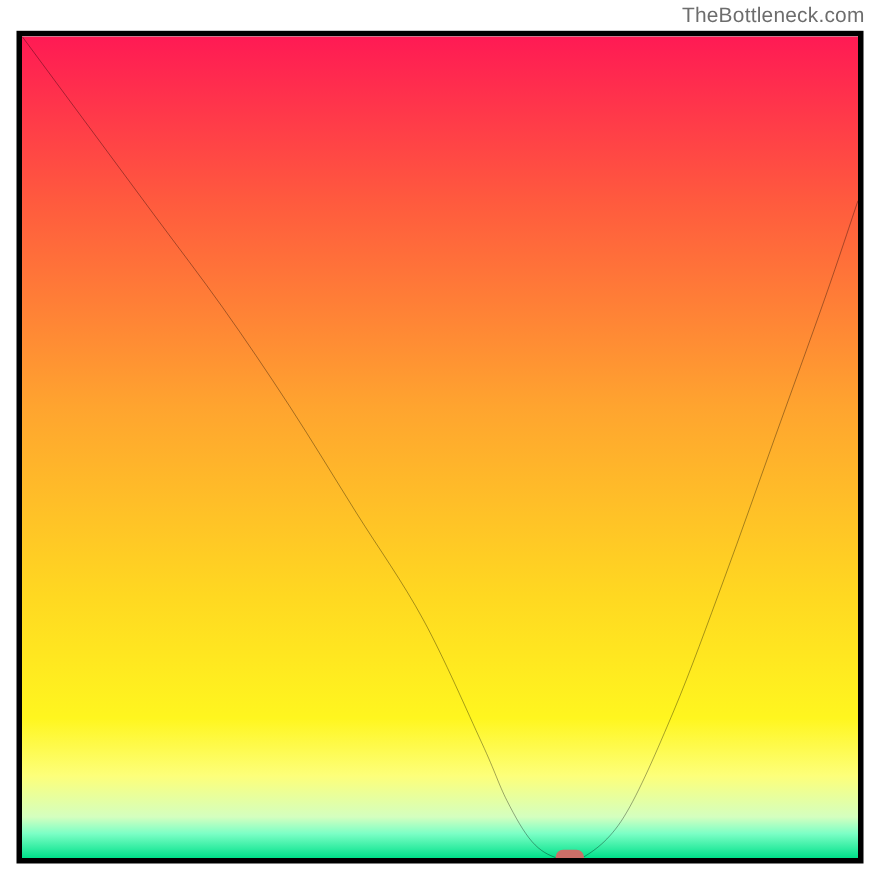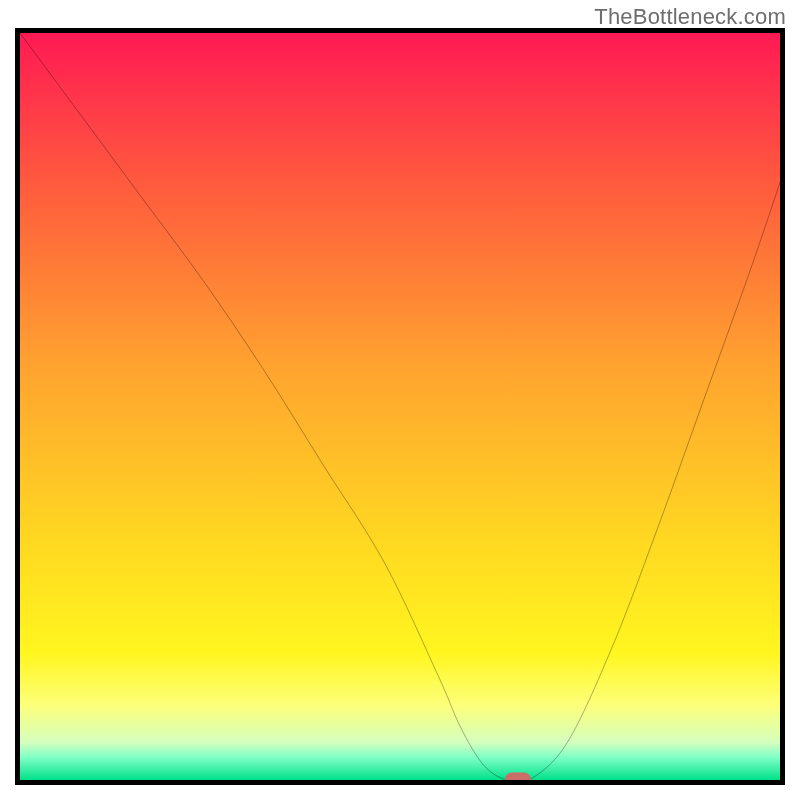--- a/index.html
+++ b/index.html
@@ -12,21 +12,21 @@
   }
   .container {
     position: relative;
     width: 800px;
     height: 800px;
   }
   .watermark {
     position: absolute;
     top: 4px;
     right: 14px;
-    font-size: 22px;
+    font-size: 19px;
     font-weight: 500;
     color: #6d6d6d;
     letter-spacing: 0.2px;
     z-index: 50;
   }
   .plot-frame {
     position: absolute;
     left: 15px;
     top: 28px;
     width: 770px;

